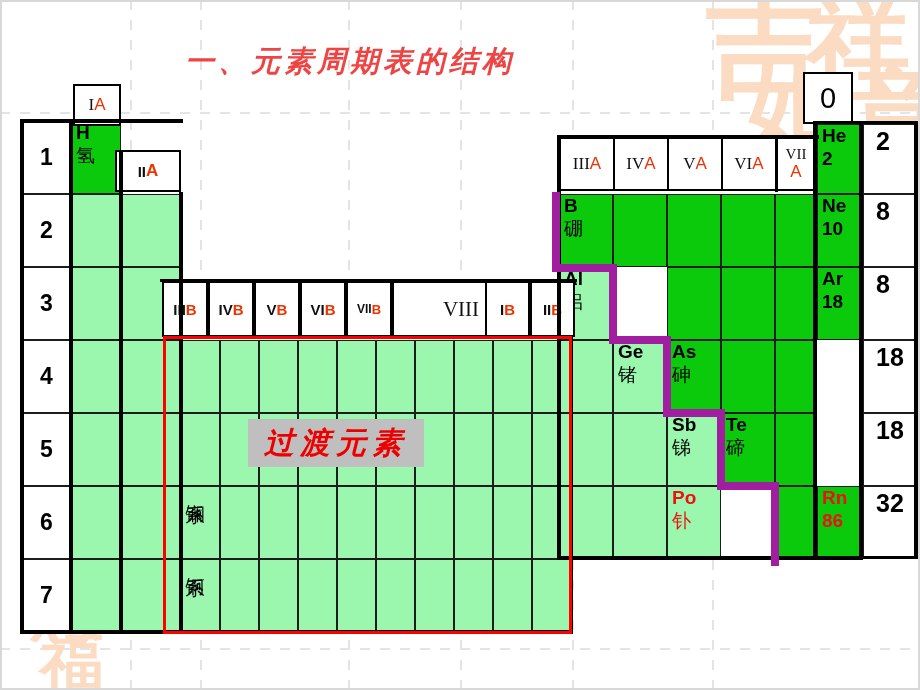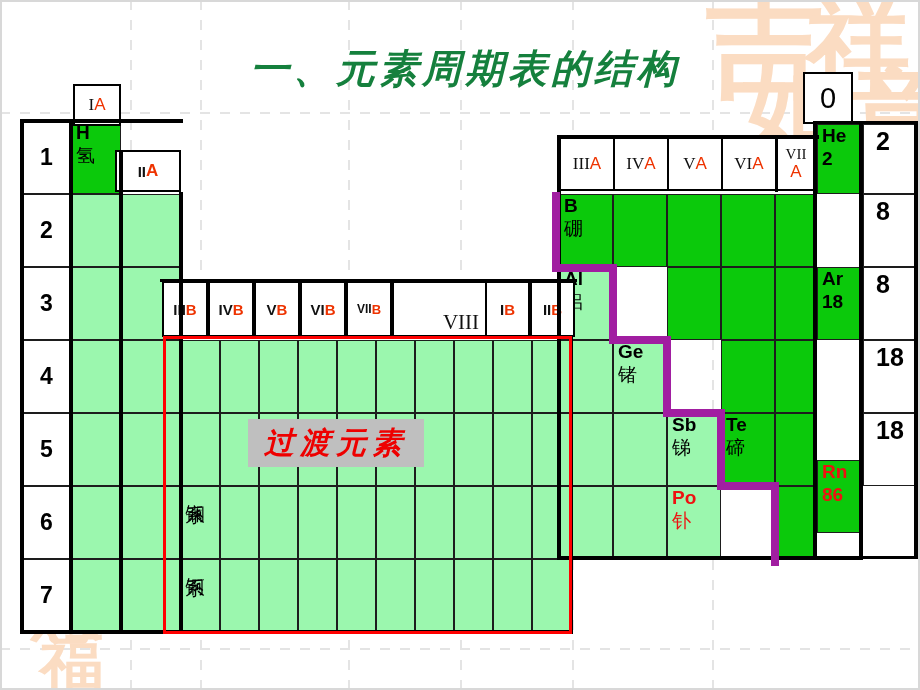--- a/index.html
+++ b/index.html
@@ -14,23 +14,23 @@
       font-weight:700;line-height:.95;user-select:none;}
   .vrule{position:absolute;top:0;bottom:0;width:2px;
       background:repeating-linear-gradient(to bottom,#e4e4e4 0 10px,transparent 10px 20px);}
   .hrule{position:absolute;left:0;right:0;height:2px;
       background:repeating-linear-gradient(to right,#e4e4e4 0 10px,transparent 10px 20px);}
   .border-frame{position:absolute;inset:0;border:2px solid #d8d8d8;box-sizing:border-box;z-index:30;pointer-events:none;}
 
   
   #title{
     position:absolute;left:185px;top:42px;width:560px;height:56px;z-index:12;
-    color:#15803d;font-size:39px;font-weight:700;letter-spacing:4px;
+    color:#ef4444;font-size:29px;font-weight:700;letter-spacing:4px;
     font-family:"DejaVu Serif","Liberation Serif",serif;
-    font-style:italic;white-space:nowrap;text-align:center;
+    font-style:italic;white-space:nowrap;
   }
 
   
   #table-area{position:absolute;left:0;top:0;width:920px;height:690px;z-index:10;}
   .cell{position:absolute;box-sizing:border-box;border:1px solid #1d1d1d;}
   .cell.darkg{background:#0bc90b;}
   .cell.lightg{background:#9bf7ae;}
 
   .sym{position:absolute;left:4px;top:1px;font-size:19px;font-weight:700;color:#000;line-height:1.05;}
   .cn{position:absolute;left:4px;top:24px;font-size:19px;font-weight:400;color:#000;line-height:1.05;
@@ -39,21 +39,21 @@
   .sym.red,.cn.red,.num.red{color:#ee1111;}
 
   
   .ghead{position:absolute;box-sizing:border-box;border:2px solid #000;background:#fff;
     display:flex;align-items:center;justify-content:center;text-align:center;z-index:14;}
   .ghead .rn{font-family:"Liberation Serif","DejaVu Serif",serif;font-size:17px;color:#111;font-weight:400;}
   .ghead .ab{color:#ee3300;font-size:17px;font-weight:400;font-family:"Liberation Sans",sans-serif;}
   .ghead.bold .rn{font-weight:700;font-size:15px;font-family:"Liberation Sans",sans-serif;}
   .ghead.bold .ab{font-weight:700;font-size:15px;}
   .ghead.zero{font-size:29px;font-weight:400;color:#000;font-family:"Liberation Sans",sans-serif;}
-  .ghead.viii{font-family:"Liberation Serif","DejaVu Serif",serif;font-size:21px;color:#111;align-items:flex-end;}
+  .ghead.viii{font-family:"Liberation Serif","DejaVu Serif",serif;font-size:21px;color:#111;}
 
   
   .pnum{position:absolute;box-sizing:border-box;border:1px solid #1d1d1d;background:#fff;
     display:flex;align-items:center;justify-content:center;font-size:23px;font-weight:700;color:#000;}
   
   .ecount{position:absolute;box-sizing:border-box;border:1px solid #1d1d1d;background:#fff;
     font-size:25px;font-weight:700;color:#000;padding-left:12px;padding-top:2px;}
 
   
   .vlabel{position:absolute;font-size:19px;color:#000;line-height:1.0;
@@ -267,20 +267,24 @@
   </div>
   <div class="cell darkg" style="left:667px;top:267px;width:54px;height:73px;"></div>
   <div class="cell darkg" style="left:721px;top:267px;width:54px;height:73px;"></div>
   <div class="cell darkg" style="left:775px;top:267px;width:42px;height:73px;"></div>
 
   <div class="cell lightg" style="left:559px;top:340px;width:54px;height:73px;"></div>
   <div class="cell lightg" style="left:613px;top:340px;width:54px;height:73px;">
     <span class="sym">Ge</span>
     <span class="cn">锗</span>
   </div>
+  <div class="cell darkg" style="left:667px;top:340px;width:54px;height:73px;">
+    <span class="sym">As</span>
+    <span class="cn">砷</span>
+  </div>
   <div class="cell darkg" style="left:721px;top:340px;width:54px;height:73px;"></div>
   <div class="cell darkg" style="left:775px;top:340px;width:42px;height:73px;"></div>
 
   <div class="cell lightg" style="left:559px;top:413px;width:54px;height:73px;"></div>
   <div class="cell lightg" style="left:613px;top:413px;width:54px;height:73px;"></div>
   <div class="cell darkg" style="left:721px;top:413px;width:54px;height:73px;">
     <span class="sym">Te</span>
     <span class="cn">碲</span>
   </div>
   <div class="cell lightg" style="left:667px;top:413px;width:54px;height:73px;">
@@ -294,34 +298,39 @@
   <div class="cell lightg" style="left:667px;top:486px;width:54px;height:73px;text-align:right;">
     <span class="sym red">Po</span>
     <span class="cn red">钋</span>
   </div>
   <div class="cell darkg" style="left:775px;top:486px;width:42px;height:73px;"></div>
 
   <div class="cell darkg" style="left:817px;top:124px;width:46px;height:70px;">
     <span class="sym">He</span>
     <span class="num">2</span>
   </div>
+  <div class="cell darkg" style="left:817px;top:194px;width:46px;height:73px;">
+    <span class="sym">Ne</span>
+    <span class="num">10</span>
+  </div>
   <div class="cell darkg" style="left:817px;top:267px;width:46px;height:73px;">
     <span class="sym">Ar</span>
     <span class="num">18</span>
   </div>
-  <div class="cell darkg" style="left:817px;top:460px;width:46px;height:73px;">
+  <div class="cell darkg" style="left:817px;top:486px;width:46px;height:73px;">
     <span class="sym red">Rn</span>
     <span class="num red">86</span>
   </div>
 
   <div class="ecount" style="left:863px;top:124px;width:55px;height:70px;"><span>2</span></div>
   <div class="ecount" style="left:863px;top:194px;width:55px;height:73px;"><span>8</span></div>
   <div class="ecount" style="left:863px;top:267px;width:55px;height:73px;"><span>8</span></div>
   <div class="ecount" style="left:863px;top:340px;width:55px;height:73px;"><span>18</span></div>
   <div class="ecount" style="left:863px;top:413px;width:55px;height:73px;"><span>18</span></div>
+  <div class="ecount" style="left:863px;top:486px;width:55px;height:73px;"><span>32</span></div>
 
   <div class="thickline" style="left:20px;top:119px;width:163px;height:4px;"></div>
   <div class="thickline" style="left:20px;top:119px;width:4px;height:515px;"></div>
   <div class="thickline" style="left:20px;top:630px;width:553px;height:4px;"></div>
   <div class="thickline" style="left:69px;top:119px;width:4px;height:515px;"></div>
   <div class="thickline" style="left:119px;top:150px;width:4px;height:484px;"></div>
   <div class="thickline" style="left:179px;top:192px;width:4px;height:442px;"></div>
   <div class="thickline" style="left:569px;top:337px;width:4px;height:297px;"></div>
   <div class="thickline" style="left:160px;top:279px;width:417px;height:3px;"></div>
   <div class="thickline" style="left:557px;top:135px;width:262px;height:4px;"></div>

